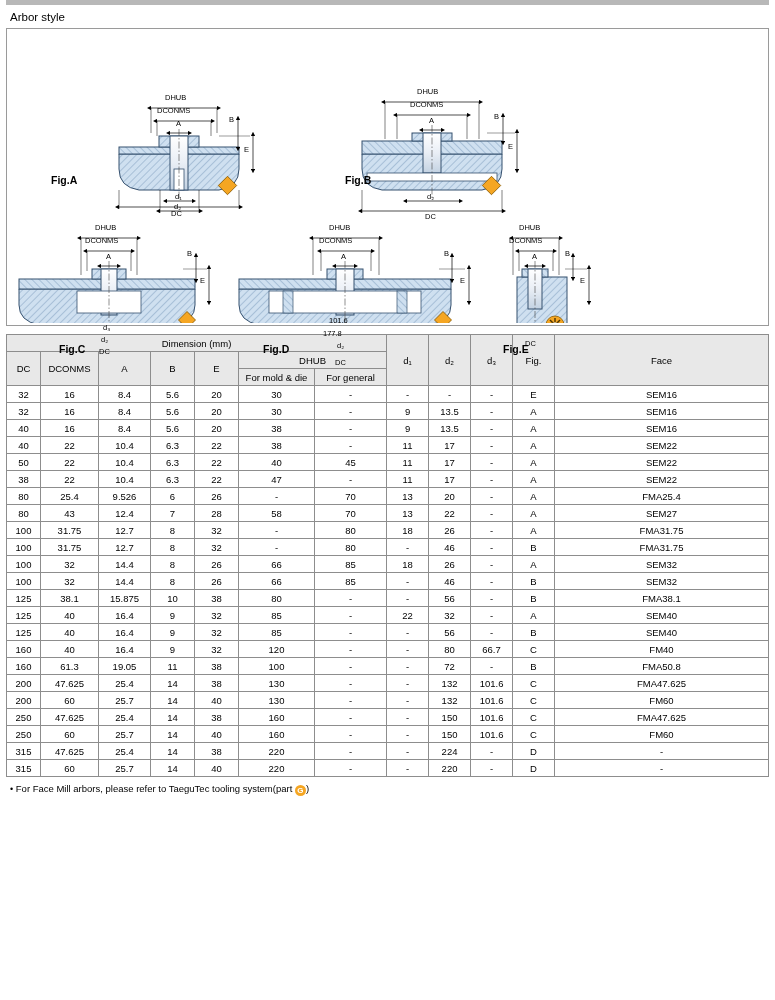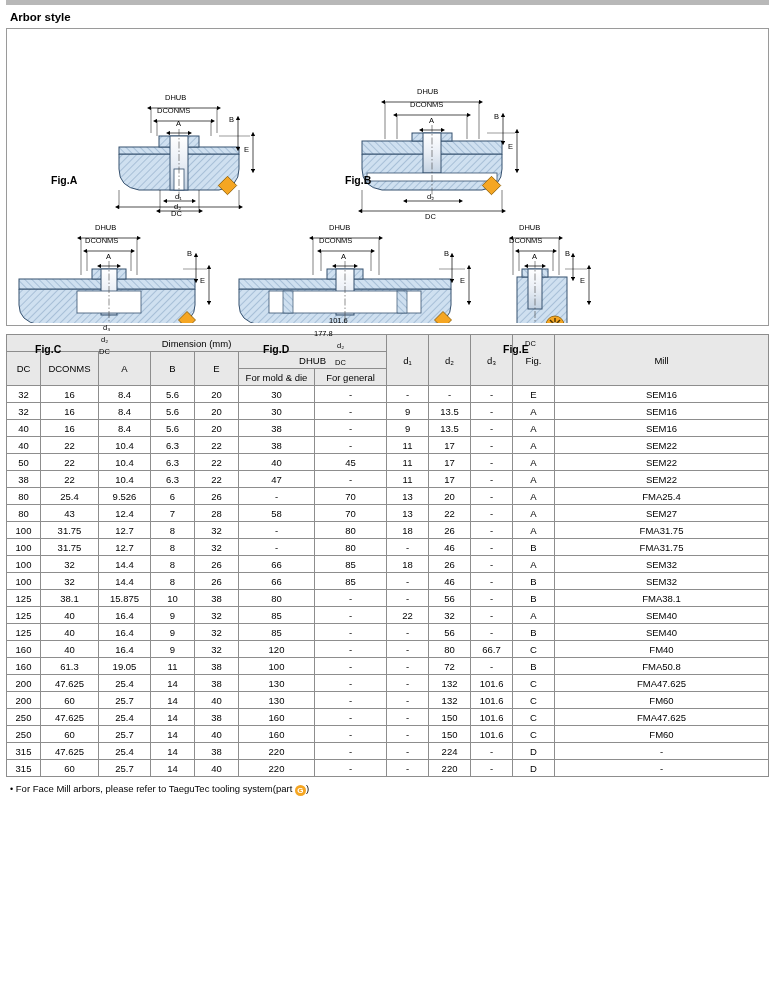--- a/index.html
+++ b/index.html
@@ -29,21 +29,21 @@
     padding: 4px 0 2px 4px;
     margin: 0;
   }
   .title-rule {
     height: 5px;
     background: #b8b8b8;
     margin: 0 0 6px 0;
   }
   .subtitle {
     font-size: 11.5px;
-    font-weight: bold;
+    font-weight: normal;
     padding-left: 4px;
     margin-bottom: 5px;
   }
   
   .figpanel {
     border: 1px solid #9a9a9a;
     height: 296px;
     position: relative;
     background: #fff;
     margin-bottom: 8px;
@@ -323,39 +323,39 @@
     <span class="figlabel" style="left:310px; top:145px;">Fig.B</span>
     <span class="dimtxt" style="left:410px; top:58px;">DHUB</span>
     <span class="dimtxt" style="left:403px; top:71px;">DCONMS</span>
     <span class="dimtxt" style="left:422px; top:87px;">A</span>
     <span class="dimtxt" style="left:487px; top:83px;">B</span>
     <span class="dimtxt" style="left:501px; top:113px;">E</span>
     <span class="dimtxt" style="left:420px; top:163px;">d₂</span>
     <span class="dimtxt" style="left:418px; top:183px;">DC</span>
 
     
-    <span class="figlabel" style="left:0;  top:314px;">Fig.C</span>
+    <span class="figlabel" style="left:24px;  top:314px;">Fig.C</span>
     <span class="dimtxt" style="left:88px;  top:194px;">DHUB</span>
     <span class="dimtxt" style="left:78px;  top:207px;">DCONMS</span>
     <span class="dimtxt" style="left:99px;  top:223px;">A</span>
     <span class="dimtxt" style="left:180px; top:220px;">B</span>
     <span class="dimtxt" style="left:193px; top:247px;">E</span>
     <span class="dimtxt" style="left:96px;  top:294px;">d₃</span>
     <span class="dimtxt" style="left:94px;  top:306px;">d₂</span>
     <span class="dimtxt" style="left:92px;  top:318px;">DC</span>
 
     
     <span class="figlabel" style="left:228px; top:314px;">Fig.D</span>
     <span class="dimtxt" style="left:322px; top:194px;">DHUB</span>
     <span class="dimtxt" style="left:312px; top:207px;">DCONMS</span>
     <span class="dimtxt" style="left:334px; top:223px;">A</span>
     <span class="dimtxt" style="left:437px; top:220px;">B</span>
     <span class="dimtxt" style="left:453px; top:247px;">E</span>
     <span class="dimtxt" style="left:322px; top:287px;">101.6</span>
-    <span class="dimtxt" style="left:307px; top:300px;">177.8</span>
+    <span class="dimtxt" style="left:316px; top:300px;">177.8</span>
     <span class="dimtxt" style="left:330px; top:312px;">d₂</span>
     <span class="dimtxt" style="left:328px; top:329px;">DC</span>
 
     
     <span class="figlabel" style="left:468px; top:314px;">Fig.E</span>
     <span class="dimtxt" style="left:512px; top:194px;">DHUB</span>
     <span class="dimtxt" style="left:502px; top:207px;">DCONMS</span>
     <span class="dimtxt" style="left:525px; top:223px;">A</span>
     <span class="dimtxt" style="left:558px; top:220px;">B</span>
     <span class="dimtxt" style="left:573px; top:247px;">E</span>
@@ -377,21 +377,21 @@
         <col style="width:42px">
         <col style="width:">
     </colgroup>
     <thead>
       <tr>
         <th colspan="7">Dimension (mm)</th>
         <th rowspan="3">d₁</th>
         <th rowspan="3">d₂</th>
         <th rowspan="3">d₃</th>
         <th rowspan="3">Fig.</th>
-        <th rowspan="3">Mill</th>
+        <th rowspan="3">Face</th>
       </tr>
       <tr>
         <th rowspan="2">DC</th>
         <th rowspan="2">DCONMS</th>
         <th rowspan="2">A</th>
         <th rowspan="2">B</th>
         <th rowspan="2">E</th>
         <th colspan="2">DHUB</th>
       </tr>
       <tr>

